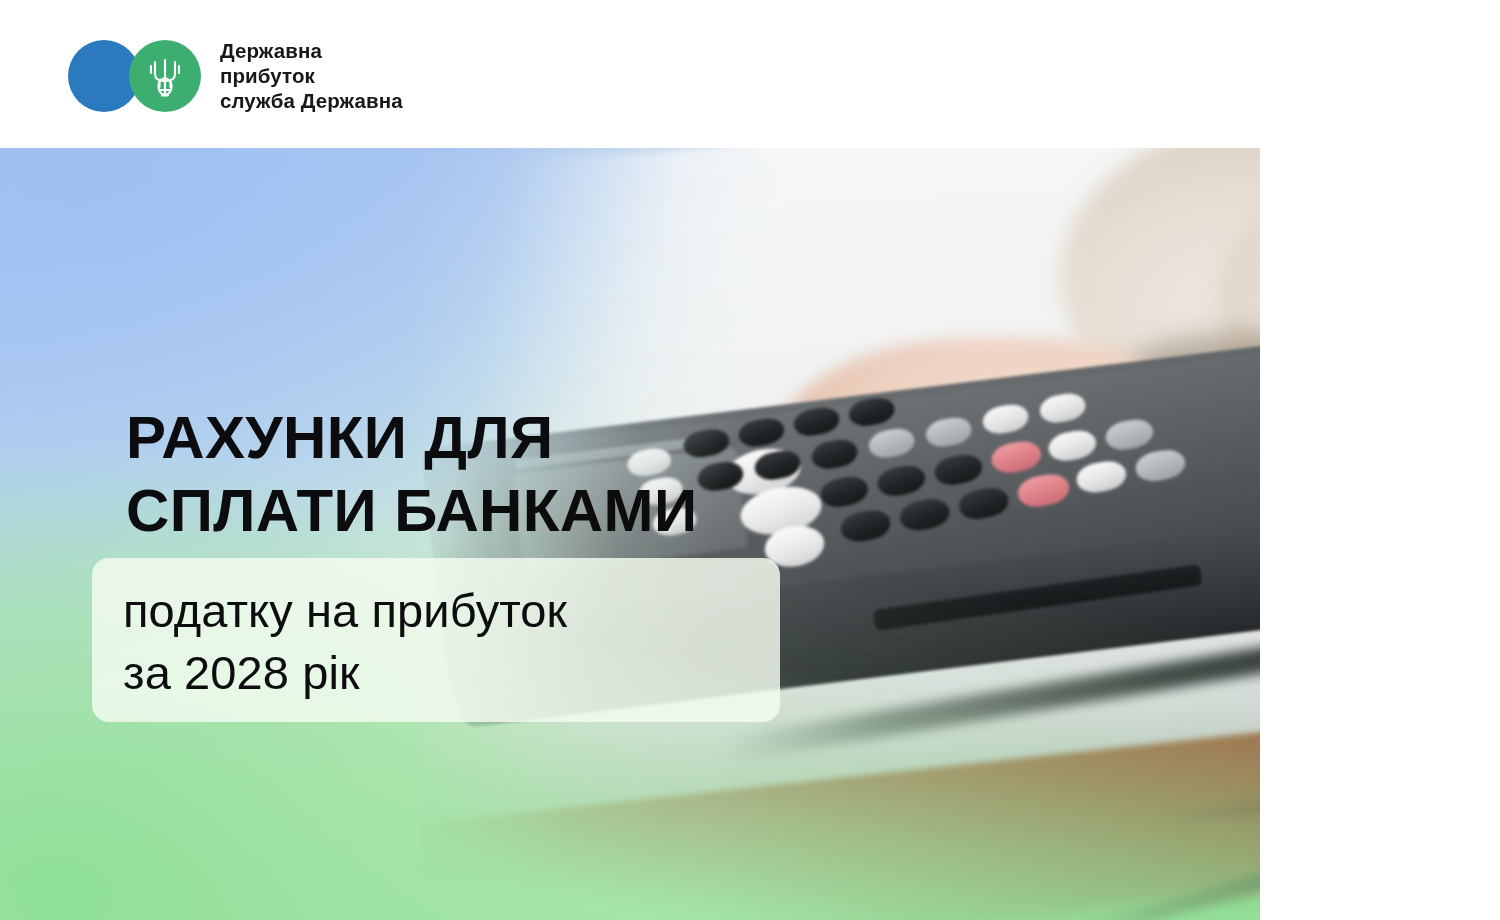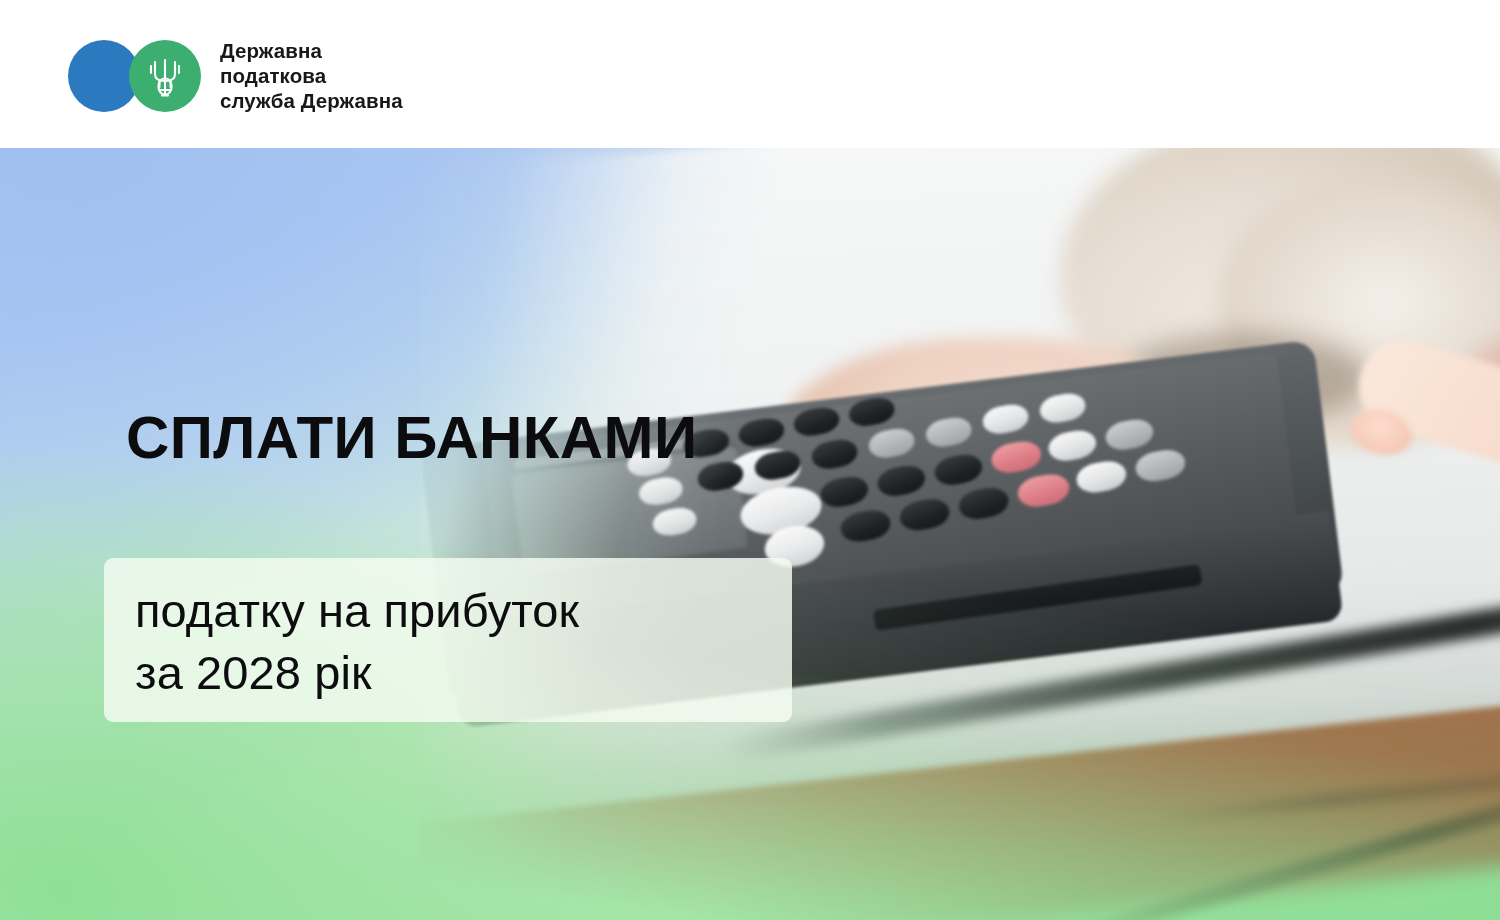--- a/index.html
+++ b/index.html
@@ -6,21 +6,21 @@
     margin: 0;
     padding: 0;
     background: #ffffff;
   }
   body {
     font-family: "Liberation Sans", "DejaVu Sans", sans-serif;
   }
 
   #banner {
     position: relative;
-    width: 1500px;
+    width: 1260px;
     height: 920px;
     overflow: hidden;
     background: #ffffff;
   }
 
   
   #header-band {
     position: absolute;
     left: 0; top: 0;
     width: 1500px;
@@ -329,27 +329,27 @@
     font-weight: bold;
     line-height: 73px;
     letter-spacing: 0.4px;
     color: #0c0c0e;
     white-space: nowrap;
   }
   #headline div { display: block; }
 
   #subtitle-box {
     position: absolute;
-    left: 104px;
+    left: 92px;
     top: 410px;
     width: 688px;
     height: 164px;
     z-index: 30;
     background: rgba(243,252,240,0.84);
-    border-radius: 9px;
+    border-radius: 17px;
   }
   #subtitle-text {
     position: absolute;
     left: 31px;
     top: 22px;
     font-size: 47px;
     font-weight: normal;
     line-height: 62px;
     color: #0d0d0f;
     letter-spacing: 0.1px;
@@ -379,21 +379,21 @@
             <path d="M41.5 41 L41.5 47"></path>
             <path d="M31 50 L41 50"></path>
             <ellipse cx="36" cy="46.5" rx="6.6" ry="8.2"></ellipse>
             <path d="M33 55.5 L39 55.5"></path>
           </g>
         </svg>
       </div>
 
       <div id="logo-text">
         <div>Державна</div>
-        <div>податкова</div>
+        <div>прибуток</div>
         <div>служба Державна</div>
       </div>
 
     </div>
   </div>
 
   <div id="stage">
 
     <div id="bg-gradient"></div>
     <div id="bg-gradient-2"></div>
@@ -458,20 +458,21 @@
 
       <div class="knuckle-pink"></div>
 
       <div class="finger-1"></div>
       <div class="finger-1-nail"></div>
       <div class="finger-2"></div>
 
     </div>
 
     <div id="headline">
+      <div>РАХУНКИ ДЛЯ</div>
       <div>СПЛАТИ БАНКАМИ</div>
     </div>
 
     <div id="subtitle-box">
       <div id="subtitle-text">
         <div>податку на прибуток</div>
         <div>за 2028 рік</div>
       </div>
     </div>
 

